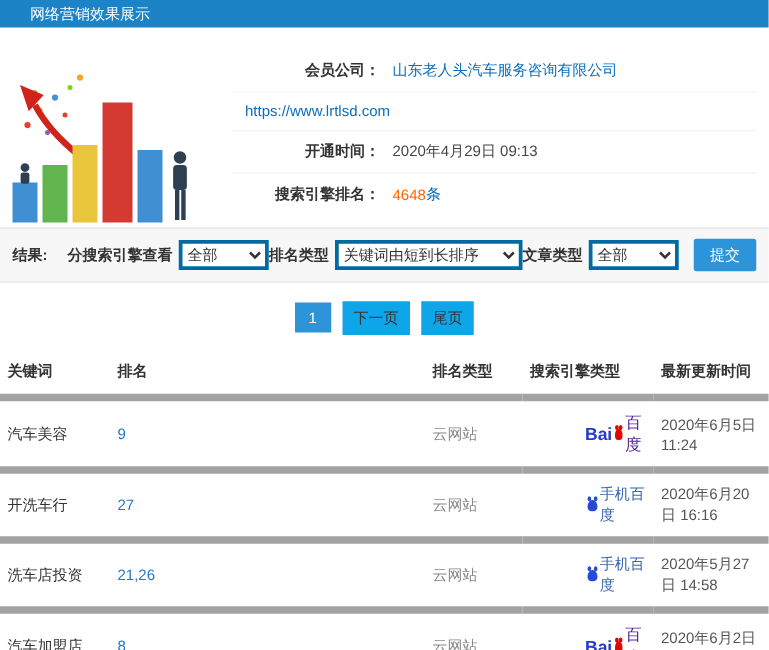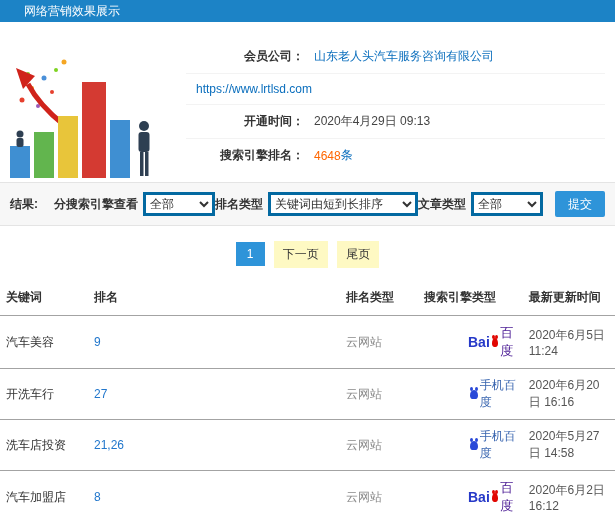--- a/index.html
+++ b/index.html
@@ -28,26 +28,26 @@
   select { font-size:12px; height:24px; border:3px solid #0369a1; background:#fff; color:#333; }
   .sel-engine { width:72px; }
   .sel-sort { width:150px; }
   .sel-type { width:72px; }
   .submit-btn { margin-left:12px; background:#2e94d9; color:#fff; border:none;
     height:26px; padding:0 13px; font-size:12px; border-radius:2px; cursor:pointer; }
 
   .pagination { text-align:center; padding:15px 0 12px; }
   .page-current { display:inline-block; background:#2e94d9; color:#fff;
     padding:5px 11px; cursor:pointer; }
-  .page-link { display:inline-block; background:#fef9c3; color:#333;
+  .page-link { display:inline-block; background:#0ea5e9; color:#333;
     padding:5px 9px; margin-left:6px; text-decoration:none; cursor:pointer; }
 
   table.rank-table { width:100%; border-collapse:collapse; font-size:12px; }
   .rank-table th { text-align:left; font-weight:bold; color:#333; padding:9px 6px; }
-  .rank-table td { padding:8px 6px; border-top:1px solid #a3a3a3; }
+  .rank-table td { padding:8px 6px; border-top:6px solid #a3a3a3; }
   .kw { color:#333; }
   a.rank-link { color:#2277cc; text-decoration:none; cursor:pointer; }
   .rtype { color:#8a8a8a; }
   .time { color:#555; }
 
   .engine-badge { display:inline-flex; align-items:center;padding-left:44px; }
   .bai { color:#2639c8; font-weight:bold; font-size:14px; letter-spacing:0; }
   .paw { position:relative; width:10px; height:9px; display:inline-block; margin:0 2px;
     border-radius:50% 50% 42% 42% / 60% 60% 40% 40%; background:#e10601; vertical-align:-1px; }
   .paw::before,.paw::after { content:""; position:absolute; top:-3px; width:3px; height:4px;

